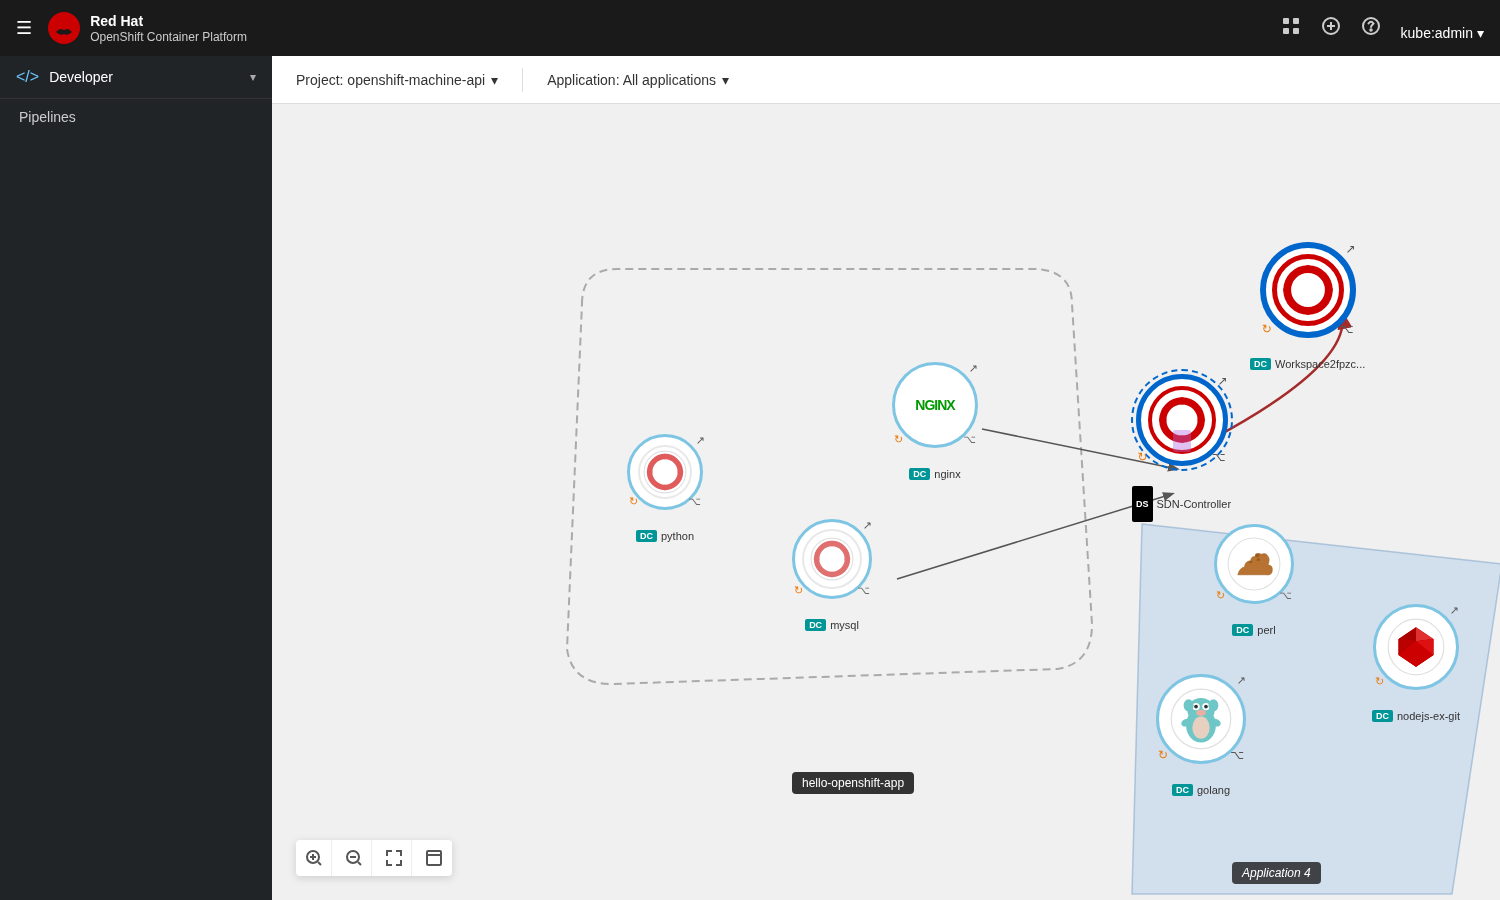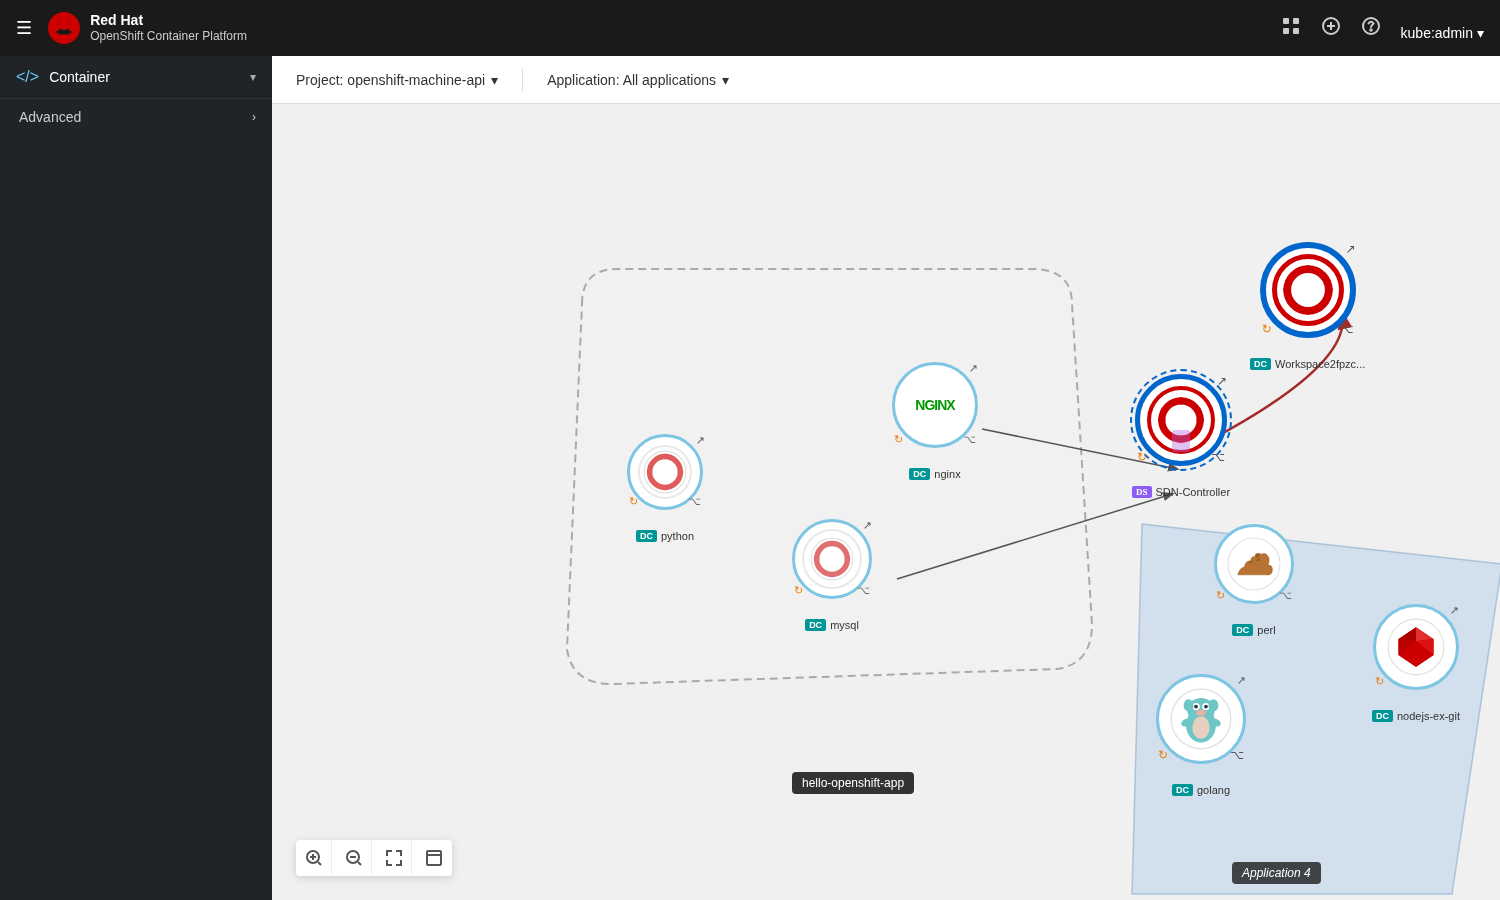--- a/index.html
+++ b/index.html
@@ -8,21 +8,21 @@
     
     .top-header {
       background: #1a1a1a;
       height: 56px;
       display: flex;
       align-items: center;
       padding: 0 16px;
       flex-shrink: 0;
     }
     .hamburger { cursor: pointer; margin-right: 16px; font-size: 18px; }
-    .brand { display: flex; align-items: center; gap: 10px; flex: 1; }
+    .brand { display: flex; align-items: flex-end; gap: 10px; flex: 1; }
     .brand-logo { width: 32px; height: 32px; }
     .brand-text { display: flex; flex-direction: column; line-height: 1.2; }
     .brand-text .rh { font-weight: bold; font-size: 14px; color: #fff; }
     .brand-text .ocp { font-size: 12px; color: #ccc; }
     .header-right { display: flex; align-items: flex-end; gap: 20px; }
     .header-icon { font-size: 20px; cursor: pointer; color: #ccc; }
     .user-menu { display: flex; align-items: center; gap: 4px; cursor: pointer; font-size: 14px; }
 
     
     .main-layout { display: flex; flex: 1; overflow: hidden; }
@@ -123,27 +123,26 @@
     .dc-badge {
       background: #009596;
       color: white;
       font-size: 9px;
       padding: 1px 4px;
       border-radius: 2px;
       font-weight: bold;
     }
 
     .ds-badge {
-      background: #8b5cf6;
+      background: #000000;
       color: white;
       font-size: 9px;
-      padding: 1px 4px;
+      padding: 13px 4px;
       border-radius: 2px;
       font-weight: bold;
-      font-family: Liberation Serif, serif;
     }
 
     .group-label {
       position: absolute;
       background: #333;
       color: #fff;
       font-size: 12px;
       padding: 4px 10px;
       border-radius: 4px;
       white-space: nowrap;
@@ -238,26 +237,25 @@
       <span>▾</span>
     </div>
   </div>
 </div>
 
 <div class="main-layout">
 
   <div class="sidebar">
     <div class="sidebar-dev-switch">
       <span class="sidebar-dev-icon">&lt;/&gt;</span>
-      <span class="sidebar-dev-label">Container</span>
+      <span class="sidebar-dev-label">Developer</span>
       <span class="sidebar-dev-arrow">▾</span>
     </div>
     <div class="sidebar-item">
-      <span>Advanced</span>
-      <span class="expand-icon">›</span>
+      <span>Pipelines</span>
     </div>
   </div>
 
   <div class="content-area">
 
     <div class="toolbar">
       <div class="toolbar-select">
         <span>Project: openshift-machine-api</span>
         <span>▾</span>
       </div>

